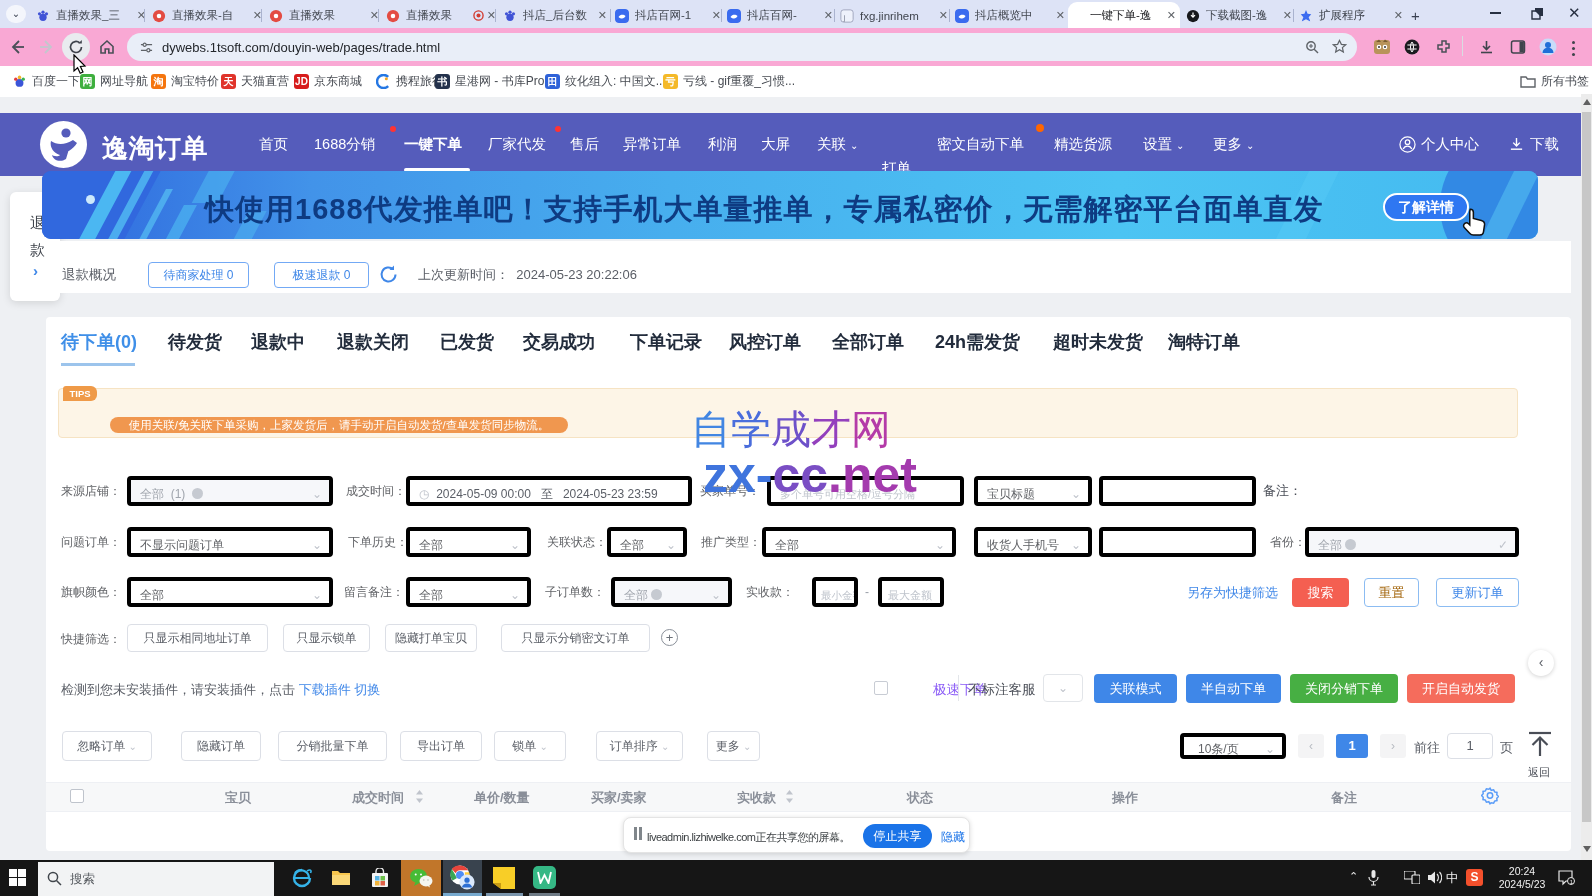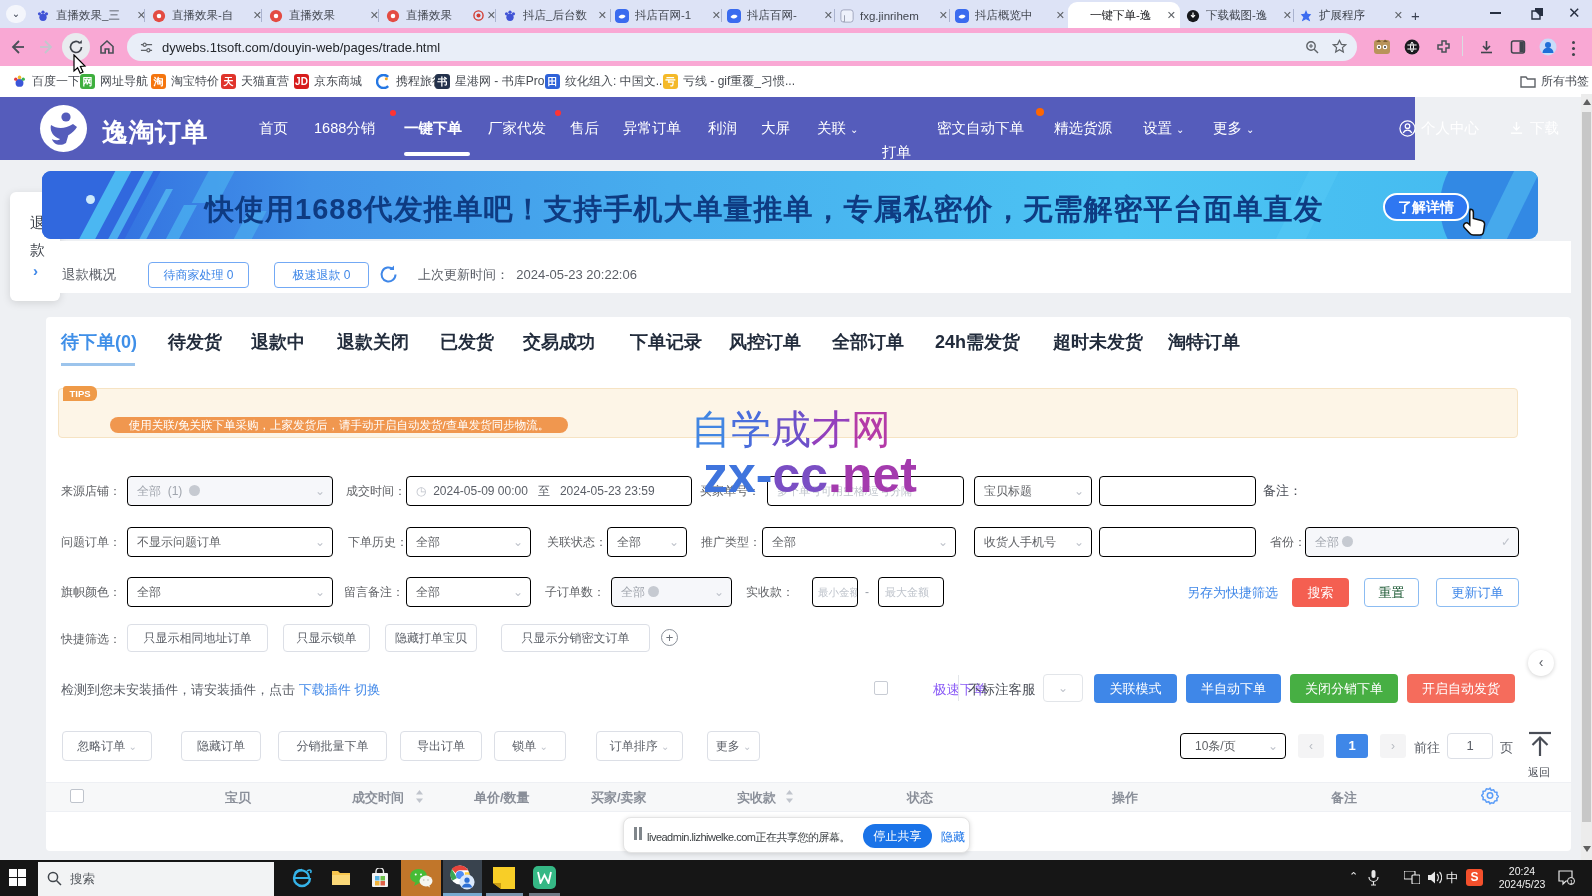--- a/index.html
+++ b/index.html
@@ -245,29 +245,29 @@
   <div class="bm" style="left:545px;"><span class="bicon" style="background:#2f62d8;">田</span>纹化组入: 中国文...</div>
   <div class="bm" style="left:663px;"><span class="bicon" style="background:#f4b929;">亏</span>亏线 - gif重覆_习惯...</div>
   <div class="bm" style="left:1520px;color:#474b52;"><svg width="16" height="14" viewBox="0 0 16 14">
         <path d="M1 2h5l1.5 2H15v8H1z" fill="none" stroke="#5f6368" stroke-width="1.4"></path>
       </svg>所有书签</div>
 </div>
 
 <style>
   .nav { position:absolute; top:0; height:63px; line-height:63px; color:#fff; font-size:14.5px; white-space:nowrap; }
   .lbl { position:absolute; font-size:12px; color:#606266; line-height:30px; height:30px; white-space:nowrap; }
-  .sel, .inp { position:absolute; height:30px; background:#fff; border:1px solid #000000; border-radius:4px; font-size:12px; color:#606266; line-height:28px; padding-left:9px; white-space:nowrap; overflow:hidden; }
+  .sel, .inp { position:absolute; height:30px; background:#fff; border:4px solid #000000; border-radius:4px; font-size:12px; color:#606266; line-height:28px; padding-left:9px; white-space:nowrap; overflow:hidden; }
   .ph { color:#bfc4cc; }
   .chev { position:absolute; right:7px; top:0; color:#c0c4cc; font-size:12px; }
   .wbtn { position:absolute; height:30px; background:#fff; border:1px solid #dcdfe6; border-radius:4px; font-size:12px; color:#5a5e66; text-align:center; line-height:28px; white-space:nowrap; }
   .tabitem { position:absolute; top:0; font-size:18px; font-weight:bold; color:#222c3c; white-space:nowrap; }
 </style>
 <div class="abs" id="page" style="left:0;top:97px;width:1581px;height:763px;background:#eef0f3;overflow:hidden;">
 
-  <div class="abs" style="left:0;top:0;width:1415px;height:63px;background:#555cbb;padding-left:32px;">
+  <div class="abs" style="left:0;top:16px;width:1581px;height:63px;background:#555cbb;padding-left:32px;">
     <div class="abs" style="left:40px;top:8px;width:47px;height:47px;border-radius:50%;background:#fff;"></div>
     <svg class="abs" style="left:49px;top:15px;width:30px;height:34px;" viewBox="0 0 30 34">
         <circle cx="17" cy="5" r="4.6" fill="#555cbb"></circle>
         <path d="M2 13c6 4 14 4 22-1l4 3c-5 8-13 11-18 10 3 1 8-1 10-4l-3 10c-6 4-13 1-14-4 0 0 5 3 8 0-4-1-11-6-9-14z" fill="#555cbb"></path>
       </svg>
     <div class="abs" style="left:102px;top:18px;font-size:26px;font-weight:bold;color:#fff;letter-spacing:0.5px;">逸淘订单</div>
     <div class="nav" style="left:259px;">首页</div>
     <div class="nav" style="left:314px;">1688分销</div>
     <div class="abs" style="left:390px;top:13px;width:6px;height:6px;border-radius:50%;background:#f33;"></div>
     <div class="nav" style="left:404px;font-weight:bold;">一键下单</div>
@@ -382,21 +382,21 @@
   <div class="lbl" style="left:344px;top:480px;">留言备注：</div>
   <div class="sel" style="left:406px;top:480px;width:125px;">全部<span class="chev">⌄</span></div>
   <div class="lbl" style="left:545px;top:480px;">子订单数：</div>
   <div class="sel" style="left:611px;top:480px;width:121px;background:#f6f7fa;color:#a0a5ad;">全部 <span style="display:inline-block;width:11px;height:11px;border-radius:50%;background:#c6cad1;vertical-align:-1px;"></span><span class="chev">⌄</span></div>
   <div class="lbl" style="left:746px;top:480px;">实收款：</div>
   <div class="inp" style="left:812px;top:480px;width:46px;padding-left:5px;"><span class="ph" style="font-size:10.5px;">最小金额</span></div>
   <div class="lbl" style="left:865px;top:480px;color:#9aa0a8;">-</div>
   <div class="inp" style="left:878px;top:480px;width:66px;padding-left:6px;"><span class="ph" style="font-size:11px;">最大金额</span></div>
   <div class="abs" style="left:1187px;top:487px;font-size:13px;color:#3f87e8;">另存为快捷筛选</div>
   <div class="abs" style="left:1292px;top:481px;width:57px;height:29px;background:#f45f51;border-radius:4px;color:#fff;font-size:13px;text-align:center;line-height:29px;">搜索</div>
-  <div class="abs" style="left:1364px;top:481px;width:55px;height:29px;background:#fff;border:1px solid #8cbcf2;border-radius:4px;color:#14532d;font-size:13px;text-align:center;line-height:27px;">重置</div>
+  <div class="abs" style="left:1364px;top:481px;width:55px;height:29px;background:#fff;border:1px solid #8cbcf2;border-radius:4px;color:#a16207;font-size:13px;text-align:center;line-height:27px;">重置</div>
   <div class="abs" style="left:1436px;top:481px;width:83px;height:29px;background:#fff;border:1px solid #8cbcf2;border-radius:4px;color:#3f87e8;font-size:13px;text-align:center;line-height:27px;">更新订单</div>
 
   <div class="lbl" style="left:61px;top:527px;">快捷筛选：</div>
   <div class="wbtn" style="left:127px;top:527px;width:141px;height:28px;line-height:26px;">只显示相同地址订单</div>
   <div class="wbtn" style="left:283px;top:527px;width:87px;height:28px;line-height:26px;">只显示锁单</div>
   <div class="wbtn" style="left:385px;top:527px;width:92px;height:28px;line-height:26px;">隐藏打单宝贝</div>
   <div class="wbtn" style="left:501px;top:527px;width:149px;height:28px;line-height:26px;">只显示分销密文订单</div>
   <div class="abs" style="left:661px;top:532px;width:17px;height:17px;border:1px solid #8a9099;border-radius:50%;color:#6a7078;font-size:13px;text-align:center;line-height:15px;">+</div>
 
   <div class="abs" style="left:61px;top:584px;font-size:13px;color:#5a5e66;">检测到您未安装插件，请安装插件，点击 <span style="color:#3f87e8;">下载插件 切换</span></div>

